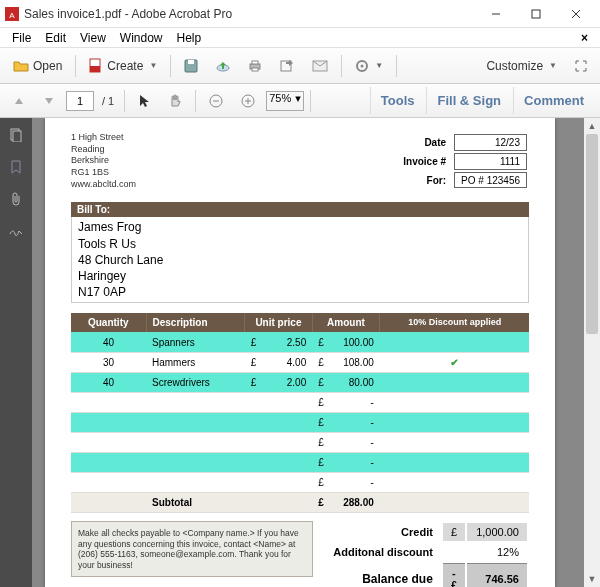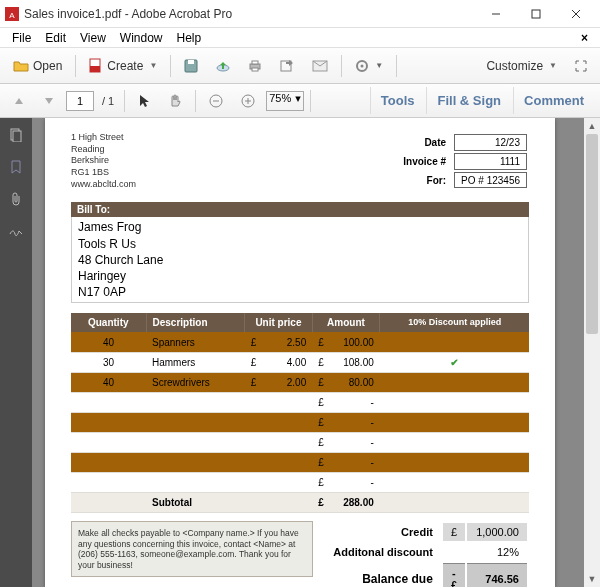--- a/index.html
+++ b/index.html
@@ -56,21 +56,21 @@
 .billto-hdr { background: #6b5847; color: #fff; font-size: 10px; font-weight: bold; padding: 2px 6px; }
 .billto-body { border: 1px solid #ccc; border-top: none; padding: 2px 6px; font-size: 12px; line-height: 1.35; margin-bottom: 10px; }
 
 
 .items { width: 100%; border-collapse: collapse; font-size: 10px; }
 .items th { background: #6b5847; color: #fff; font-weight: bold; padding: 4px 6px; text-align: center; border-right: 1px solid #7d6a58; }
 .items th:last-child { border-right: none; }
 .items th.desc { text-align: left; }
 .items th.disc { font-size: 9px; line-height: 1.1; }
 .items td { padding: 3px 6px; border-bottom: 1px solid #e0ddd8; height: 20px; }
-.items tr.even td { background: #a16207; }
+.items tr.even td { background: #5eead4; }
 .items tr.odd td { background: #fff; }
 .items td.qty { text-align: center; }
 .items td.cur { width: 14px; text-align: center; }
 .items td.num { text-align: right; width: 50px; }
 .items td.chk { text-align: center; color: #3a9c3a; font-weight: bold; }
 .items tr.subtotal td { background: #efece6; font-weight: bold; border-top: 1px solid #c2410c; }
 
 
 .invfoot { display: flex; margin-top: 8px; gap: 10px; align-items: flex-start; }
 .note { flex: 1; border: 1px solid #b8b0a4; background: #ecece6; padding: 6px; font-size: 8.5px; line-height: 1.25; color: #333; }

